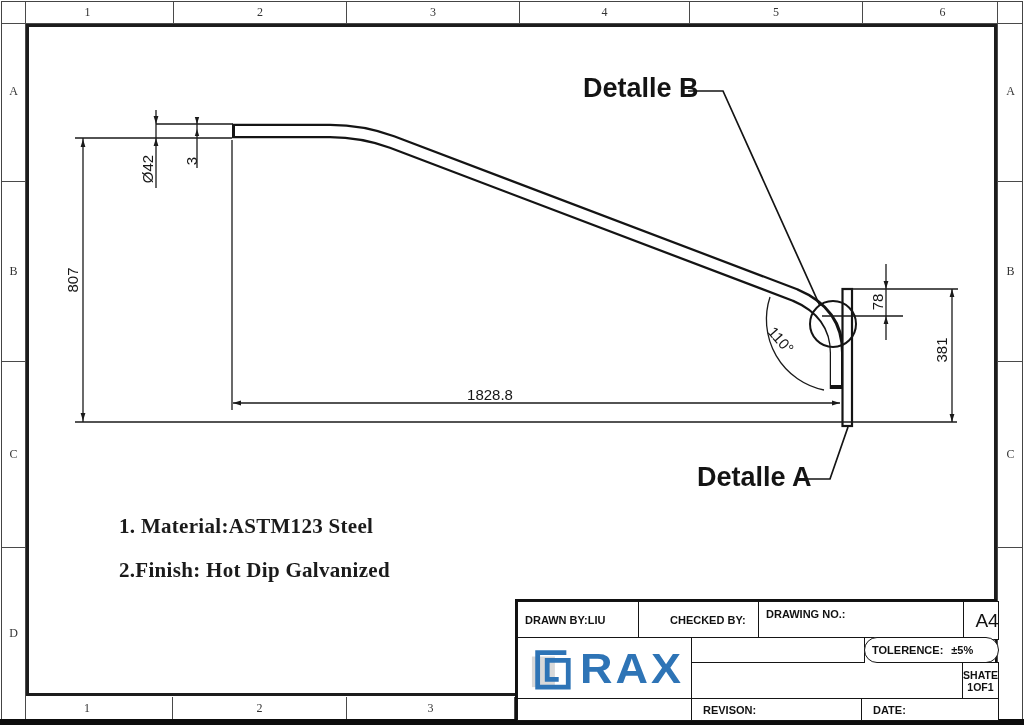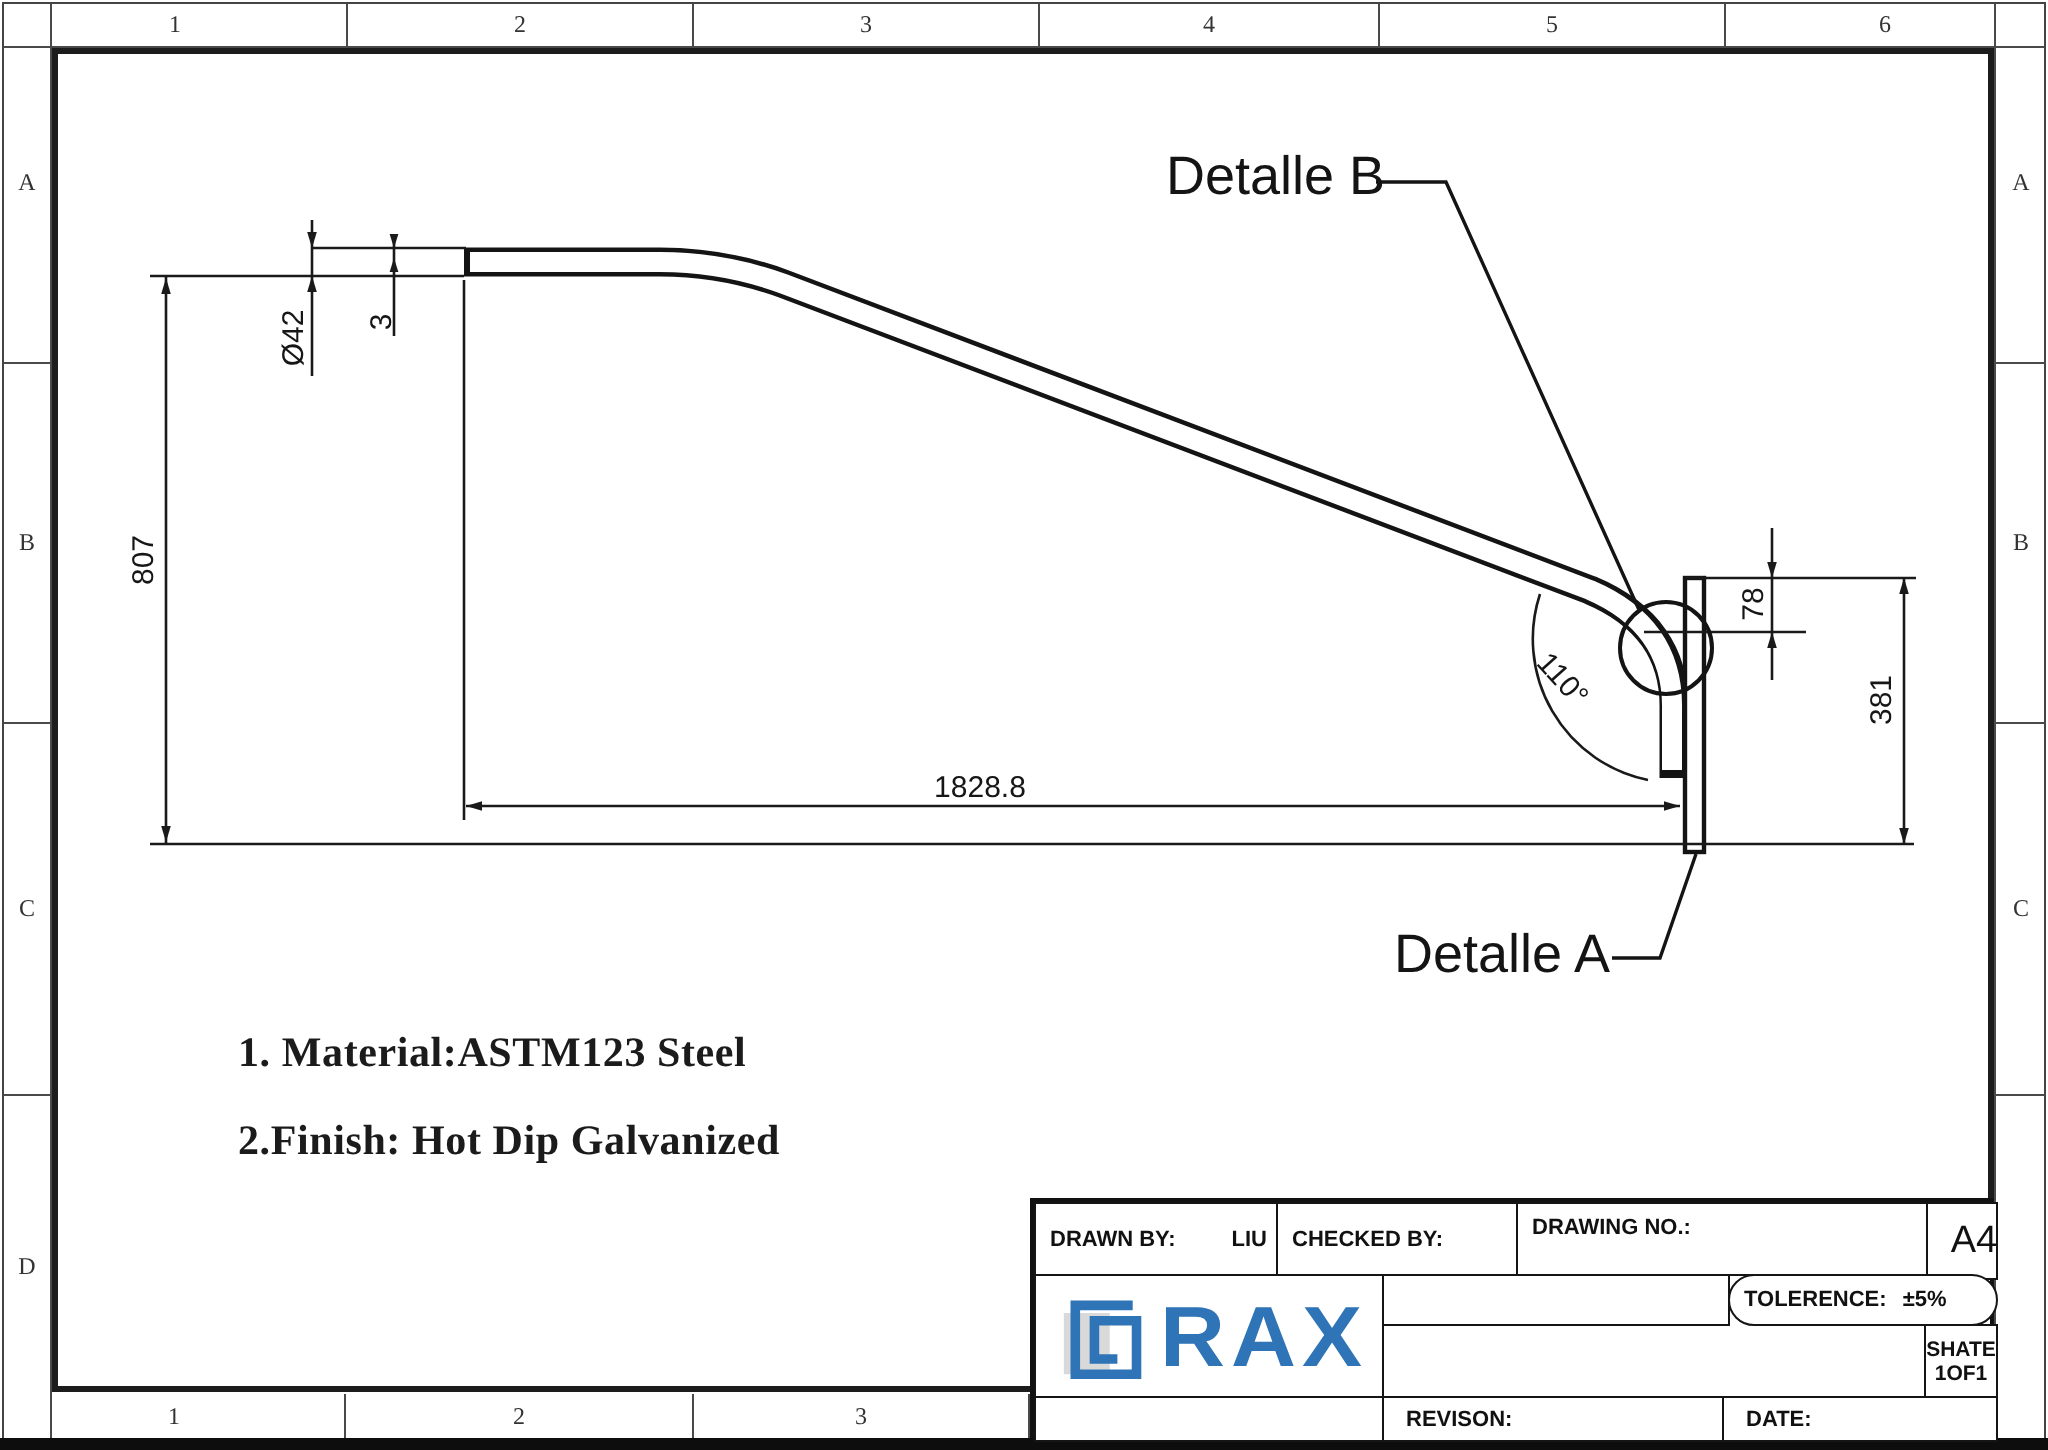--- a/index.html
+++ b/index.html
@@ -13,30 +13,30 @@
   .strip-cell{display:flex;align-items:center;justify-content:center;
               font-family:"Liberation Serif",serif;font-size:12px;color:#333;}
   .vline{border-right:1px solid #4a4a4a;}
   .hline{border-bottom:1px solid #4a4a4a;}
   
   #frame{left:26px;top:24px;width:971px;height:672px;border:3px solid #1c1c1c;box-sizing:border-box;}
   
   .dim{position:absolute;font-size:15px;color:#161616;white-space:nowrap;
        transform:translate(-50%,-50%);}
   .dim.rot{transform:translate(-50%,-50%) rotate(-90deg);}
-  .detail-label{position:absolute;font-size:27px;color:#141414;white-space:nowrap;}
+  .detail-label{position:absolute;font-size:27px;color:#141414;white-space:nowrap;font-weight:bold;}
   .note{position:absolute;font-family:"Liberation Serif",serif;font-size:21px;font-weight:600;
         color:#1b1b1b;letter-spacing:.3px;white-space:nowrap;margin-left:41px;}
   
   #title-block{left:515px;top:599px;width:482px;height:120px;background:#fff;
                border:2px solid #111;box-sizing:border-box;z-index:5;}
   .tb-cell{position:absolute;border:1px solid #151515;box-sizing:border-box;background:#fff;
            display:flex;align-items:center;font-size:11px;font-weight:bold;color:#111;}
   .tb-cell .lbl{padding-left:7px;white-space:nowrap;}
-  .tb-cell .val{margin-left:28px;white-space:nowrap;}
+  .tb-cell .val{margin-left:0;white-space:nowrap;}
   #tb-a4{justify-content:center;font-size:19px;font-weight:500;}
   #tb-company{justify-content:center;font-size:23px;font-weight:bold;letter-spacing:.2px;}
   #tb-sheet{justify-content:center;font-size:10.5px;padding:0 2px;text-align:center;}
   #tb-logo-cell{display:flex;align-items:center;}
   #logo-text{font-size:45px;font-weight:bold;color:#2E74B6;letter-spacing:3px;
              transform:scaleY(.95);line-height:1;margin-left:6px;}
 </style>
 </head>
 <body>
 
@@ -133,21 +133,21 @@
 
   <div class="note" style="left:78px;top:514px;">1. Material:ASTM123 Steel</div>
   <div class="note" style="left:78px;top:558px;">2.Finish: Hot Dip Galvanized</div>
 
   <div class="abs" id="title-block">
 
     <div class="tb-cell" style="left:0;top:0;width:122px;height:37px;">
       <span class="lbl">DRAWN BY:</span>
       <span class="val">LIU</span>
     </div>
-    <div class="tb-cell" style="left:121px;top:0;width:121px;height:37px;">
+    <div class="tb-cell" style="left:121px;top:0;width:121px;height:37px;padding-left:24px;">
       <span class="lbl">CHECKED BY:</span>
     </div>
     <div class="tb-cell" style="left:241px;top:0;width:206px;height:37px;align-items:flex-start;">
       <span class="lbl" style="padding-top:6px;">DRAWING NO.:</span>
     </div>
     <div class="tb-cell" id="tb-a4" style="left:446px;top:0;width:36px;height:39px;padding-left:12px;">
       <span>A4</span>
     </div>
 
     <div class="tb-cell" id="tb-logo-cell" style="left:0;top:36px;width:175px;height:62px;">

